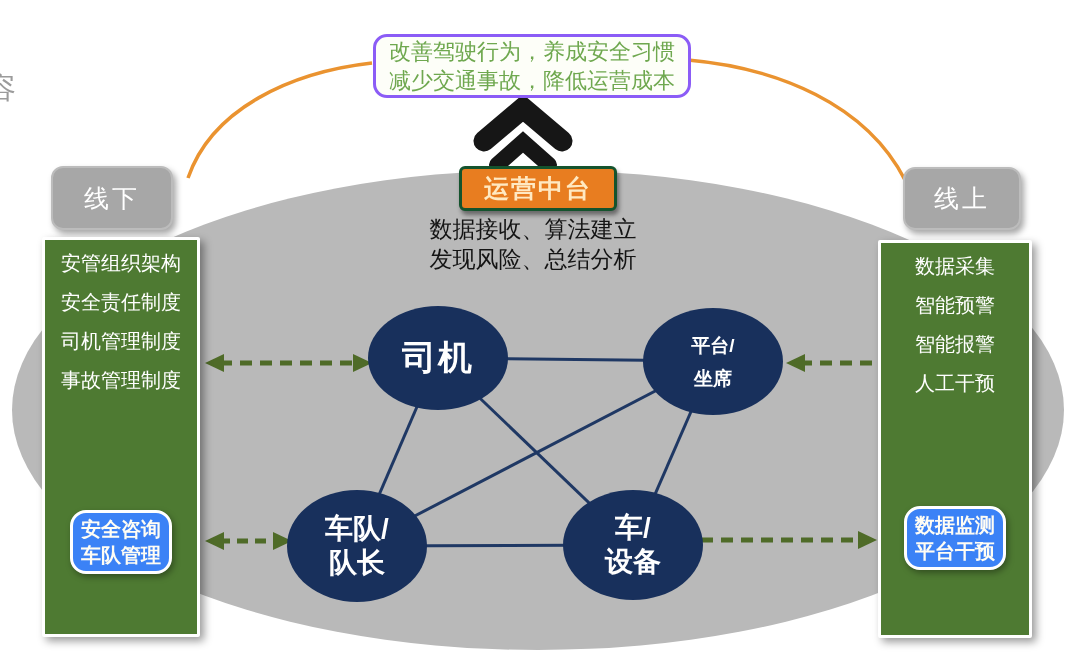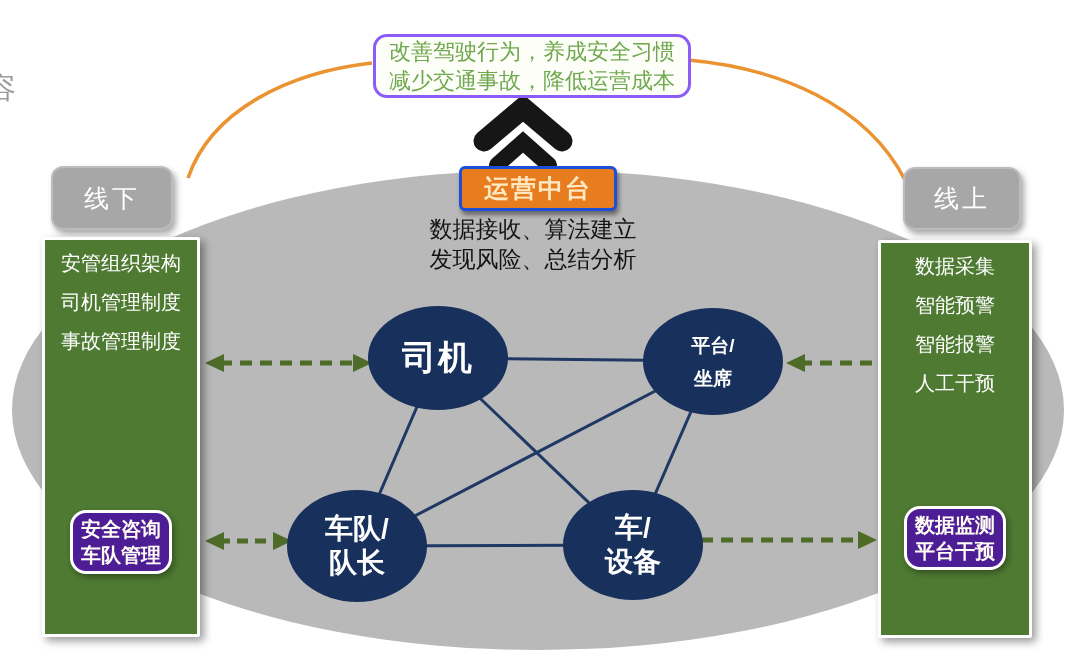--- a/index.html
+++ b/index.html
@@ -15,21 +15,21 @@
   
   #overlay{left:0;top:0;width:1080px;height:661px;}
   
   #benefit-banner{
     left:373px;top:34px;width:312px;height:58px;border:3px solid #8b5cf6;border-radius:14px;
     background:#fdfef8;color:#6fa84f;font-size:22px;line-height:29px;text-align:center;
     display:flex;flex-direction:column;justify-content:center;
   }
   
   #op-platform{
-    left:459px;top:166px;width:152px;height:39px;background:#e87d20;border:3px solid #1d4ed8;
+    left:459px;top:166px;width:152px;height:39px;background:#e87d20;border:3px solid #14532d;
     border-radius:6px;color:#ffe9c2;font-size:25px;font-weight:bold;display:flex;align-items:center;
     justify-content:center;box-shadow:2px 4px 4px rgba(40,40,40,.55);letter-spacing:2px;
   }
   #platform-desc{
     left:388px;top:214px;width:290px;text-align:center;color:#141414;font-weight:normal;
     font-size:23px;line-height:30px;
   }
   
   .gray-label{
     background:#a7a7a7;border:2px solid #bcbcbc;border-radius:12px;color:#ffffff;font-size:25px;
@@ -44,21 +44,21 @@
     border-radius:2px;box-sizing:border-box;
   }
   #left-panel{left:42px;top:237px;width:158px;height:400px;}
   #right-panel{left:878px;top:240px;width:154px;height:398px;}
   .panel-item{
     color:#ffffff;font-size:20px;text-align:center;height:25px;line-height:25px;margin:14px 0 0 0;
   }
   .panel-item:first-child{margin-top:11px;}
   .badge{
     position:absolute;left:50%;transform:translateX(-50%);
-    background:#4c1d95;border:3px solid #ffffff;border-radius:16px;color:#fffdf4;
+    background:#3b82f6;border:3px solid #ffffff;border-radius:16px;color:#fffdf4;
     font-size:20px;font-weight:bold;text-align:center;line-height:26px;padding:3px 8px;
     box-shadow:2px 3px 6px rgba(0,0,0,.35);white-space:nowrap;
   }
   #left-badge{top:270px;}
   #right-badge{top:263px;}
   
   .node{
     position:absolute;background:#18305c;border-radius:50%;color:#ffffff;font-weight:bold;
     display:flex;flex-direction:column;align-items:center;justify-content:center;text-align:center;
   }
@@ -150,20 +150,21 @@
 
   <div id="offline-label" class="gray-label abs">
     <span>线下</span>
   </div>
   <div id="online-label" class="gray-label abs">
     <span>线上</span>
   </div>
 
   <div id="left-panel" class="panel abs">
     <div class="panel-item">安管组织架构</div>
+    <div class="panel-item">安全责任制度</div>
     <div class="panel-item">司机管理制度</div>
     <div class="panel-item">事故管理制度</div>
     <div id="left-badge" class="badge">
       <div>安全咨询</div>
       <div>车队管理</div>
     </div>
   </div>
 
   <div id="right-panel" class="panel abs">
     <div class="panel-item">数据采集</div>

